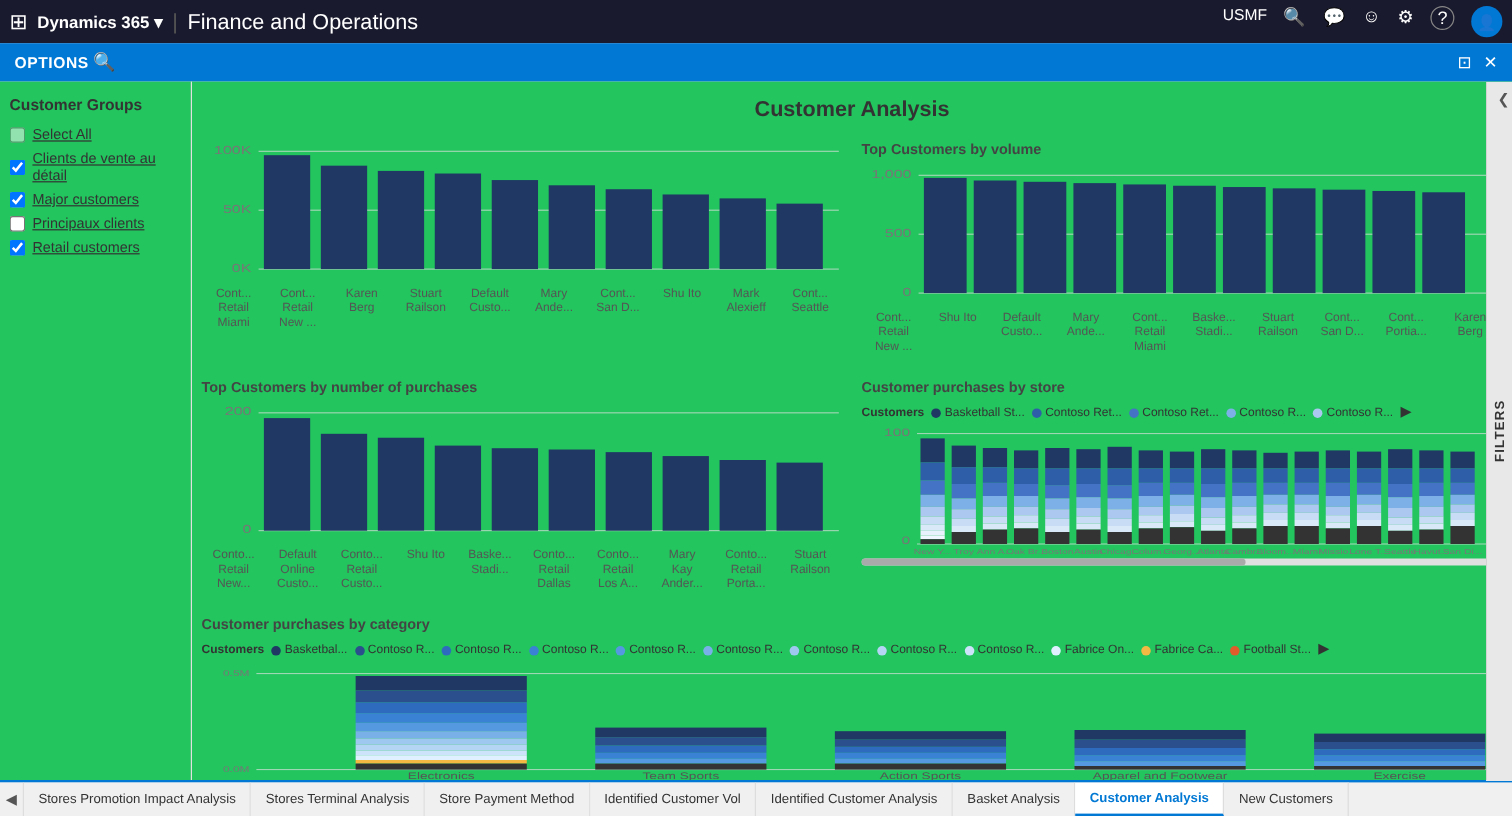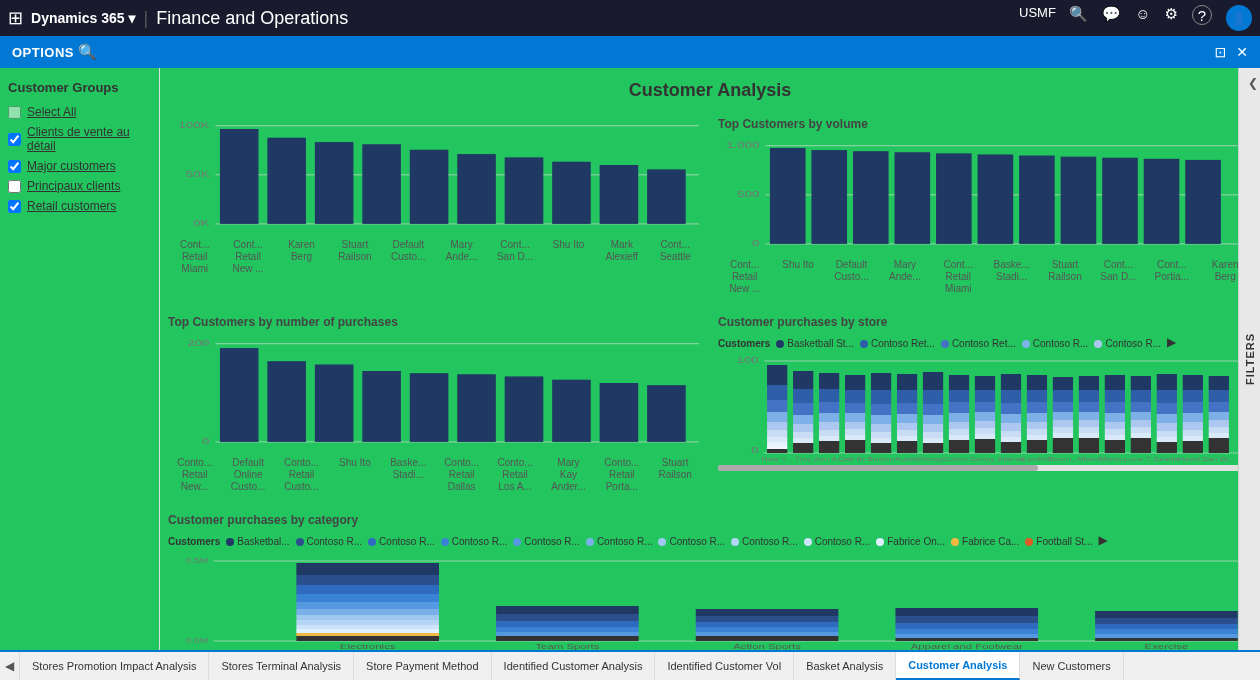--- a/index.html
+++ b/index.html
@@ -754,18 +754,18 @@
     <span class="filters-arrow">❮</span>
     <span class="filters-sidebar-text">FILTERS</span>
   </div>
 </div>
 
 <div class="bottom-tabs">
   <div class="tab-arrow">◀</div>
   <div class="tab-item">Stores Promotion Impact Analysis</div>
   <div class="tab-item">Stores Terminal Analysis</div>
   <div class="tab-item">Store Payment Method</div>
+  <div class="tab-item">Identified Customer Vol</div>
   <div class="tab-item">Identified Customer Analysis</div>
-  <div class="tab-item">Identified Customer Vol</div>
   <div class="tab-item">Basket Analysis</div>
   <div class="tab-item active">Customer Analysis</div>
   <div class="tab-item">New Customers</div>
 </div>
 
 </body></html>

